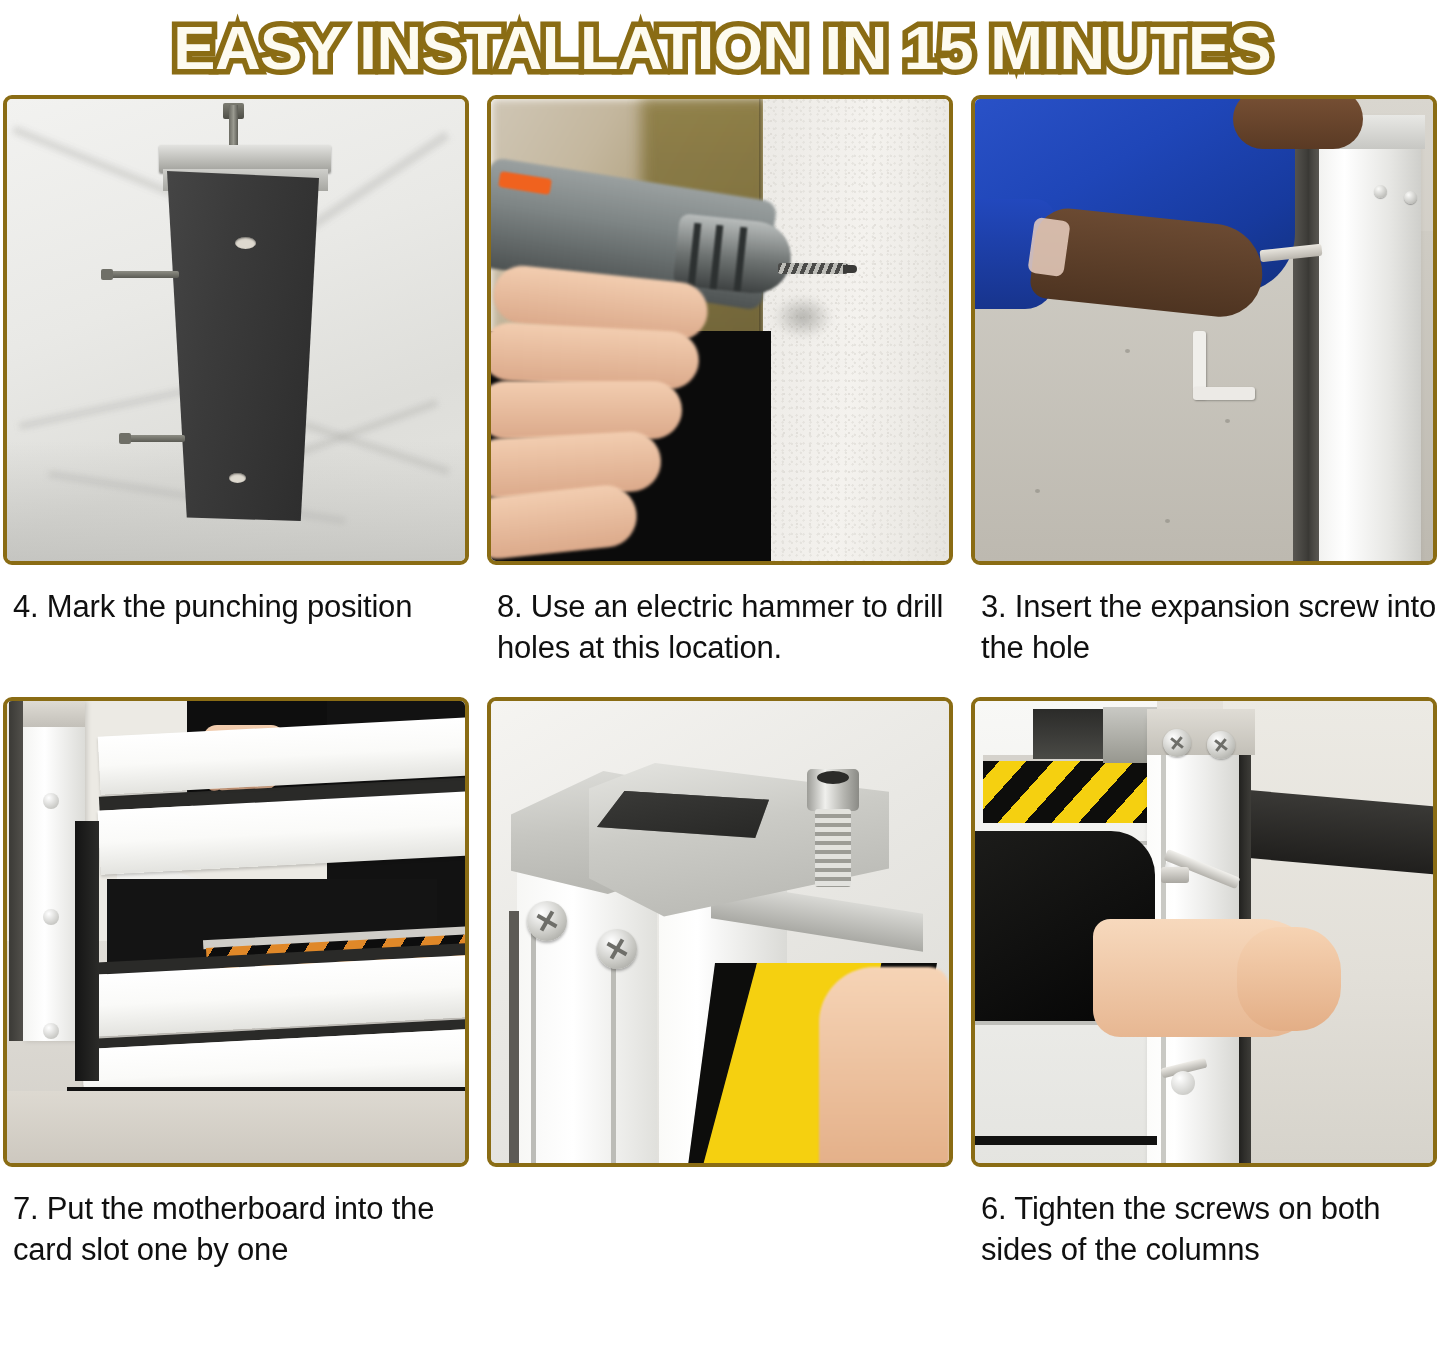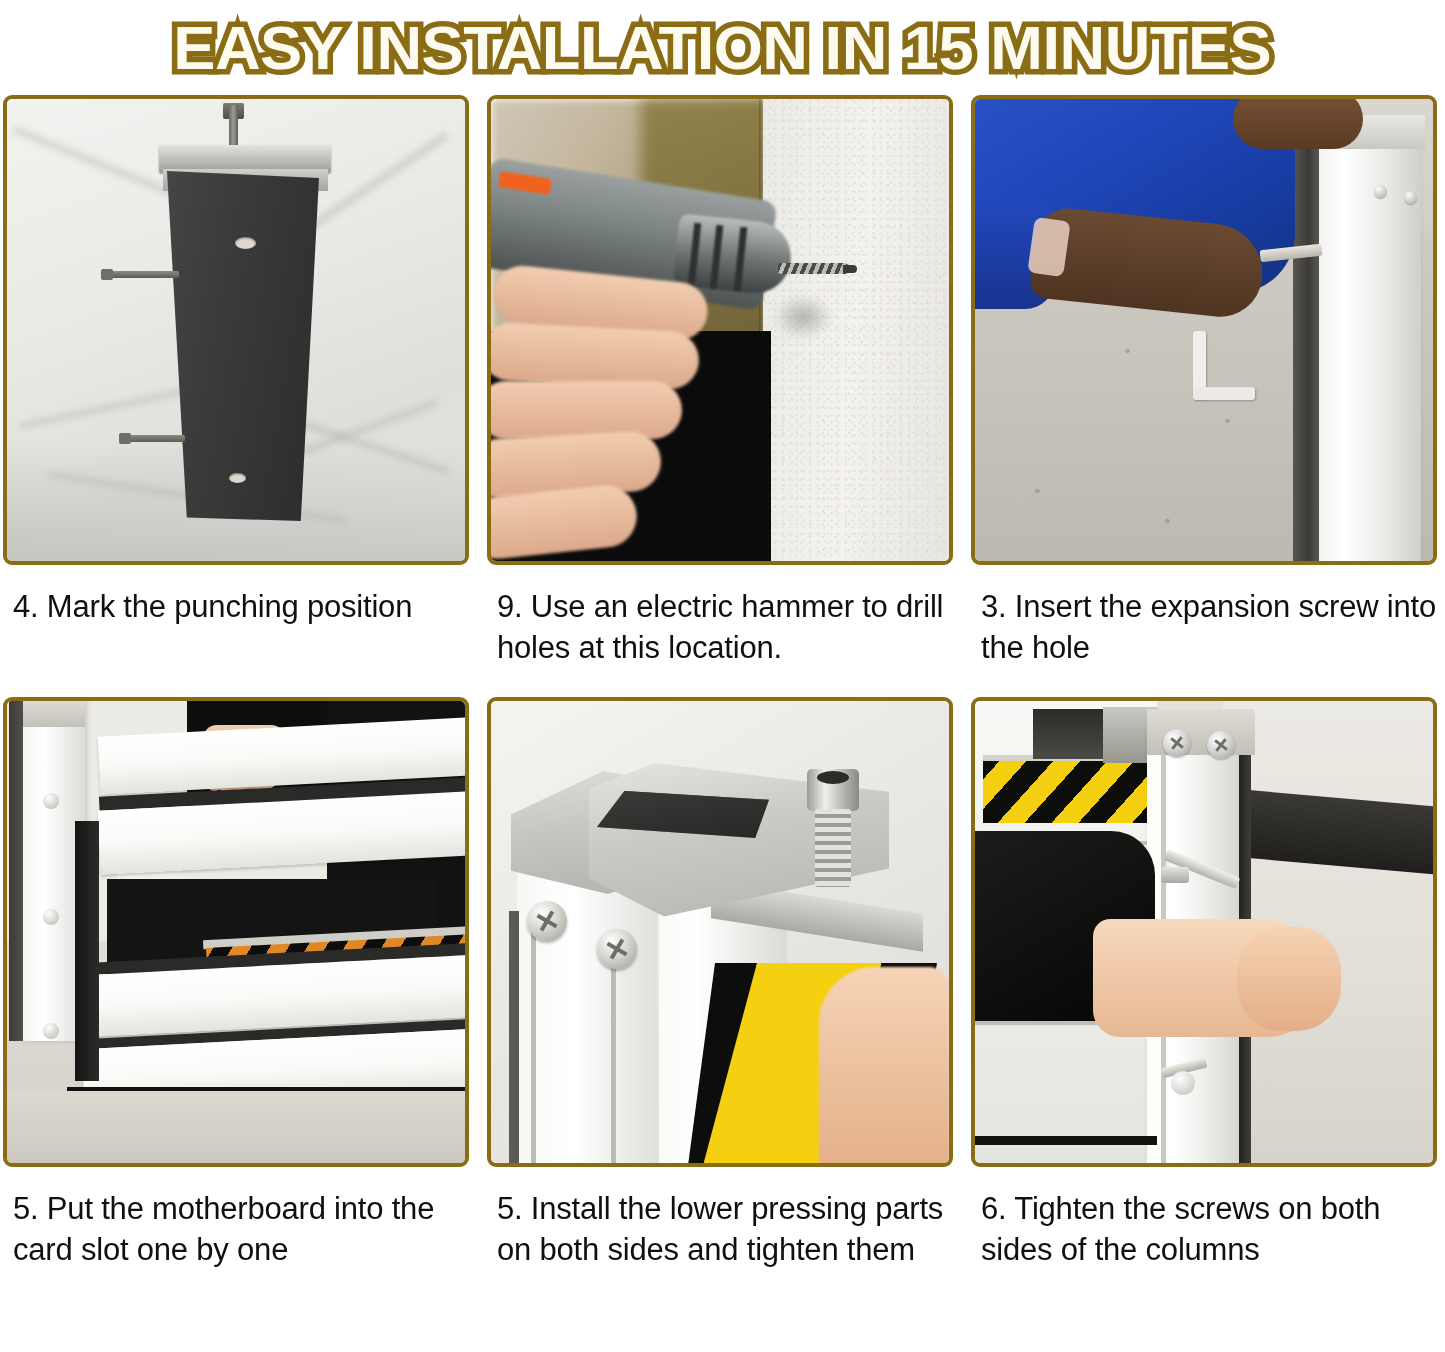--- a/index.html
+++ b/index.html
@@ -270,21 +270,21 @@
         <div class="bit"></div>
         <div class="bittip"></div>
         <div class="dust"></div>
         <div class="finger f1"></div>
         <div class="finger f2"></div>
         <div class="finger f3"></div>
         <div class="finger f4"></div>
         <div class="finger f5"></div>
       </div>
     </div>
-    <div class="caption">9. Use an electric hammer to drill holes at this location.</div>
+    <div class="caption">8. Use an electric hammer to drill holes at this location.</div>
   </div>
 
   <div class="cell row1">
     <div class="photo-frame">
       <div class="photo p3">
         <div class="floor"></div>
         <div class="speck" style="left:150px;top:250px;"></div>
         <div class="speck" style="left:250px;top:320px;"></div>
         <div class="speck" style="left:60px;top:390px;"></div>
         <div class="speck" style="left:190px;top:420px;"></div>
@@ -334,21 +334,21 @@
         <div class="colL"></div>
         <div class="colLcap"></div>
         <div class="colR"></div>
         <div class="p4 scr" style="position:absolute;left:36px;top:92px;width:16px;height:16px;border-radius:50%;background:radial-gradient(circle at 36% 30%,#fff,#b4b4af);"></div>
         <div class="p4 scr" style="position:absolute;left:36px;top:208px;width:16px;height:16px;border-radius:50%;background:radial-gradient(circle at 36% 30%,#fff,#b4b4af);"></div>
         <div class="p4 scr" style="position:absolute;left:36px;top:322px;width:16px;height:16px;border-radius:50%;background:radial-gradient(circle at 36% 30%,#fff,#b4b4af);"></div>
         <div class="floorline"></div>
         <div class="floor"></div>
       </div>
     </div>
-    <div class="caption">5. Put the motherboard into the card slot one by one</div>
+    <div class="caption">7. Put the motherboard into the card slot one by one</div>
   </div>
 
   <div class="cell row2">
     <div class="photo-frame">
       <div class="photo p5">
         <div class="colwhite"></div>
         <div class="colshadow"></div>
         <div class="colgroove g1"></div>
         <div class="colgroove g2"></div>
         <div class="colbody"></div>
@@ -362,21 +362,20 @@
         <div class="slot"></div>
         <div class="bolt">
           <div class="bolthead"></div>
           <div class="bolthole"></div>
           <div class="boltshaft"></div>
         </div>
         <div class="screw s1"></div>
         <div class="screw s2"></div>
       </div>
     </div>
-    <div class="caption">5. Install the lower pressing parts on both sides and tighten them</div>
   </div>
 
   <div class="cell row2">
     <div class="photo-frame">
       <div class="photo p6">
         <div class="wallR"></div>
         <div class="skirt"></div>
         <div class="boardstack"></div>
         <div class="bline" style="top:140px;"></div>
         <div class="bline" style="top:230px;"></div>

